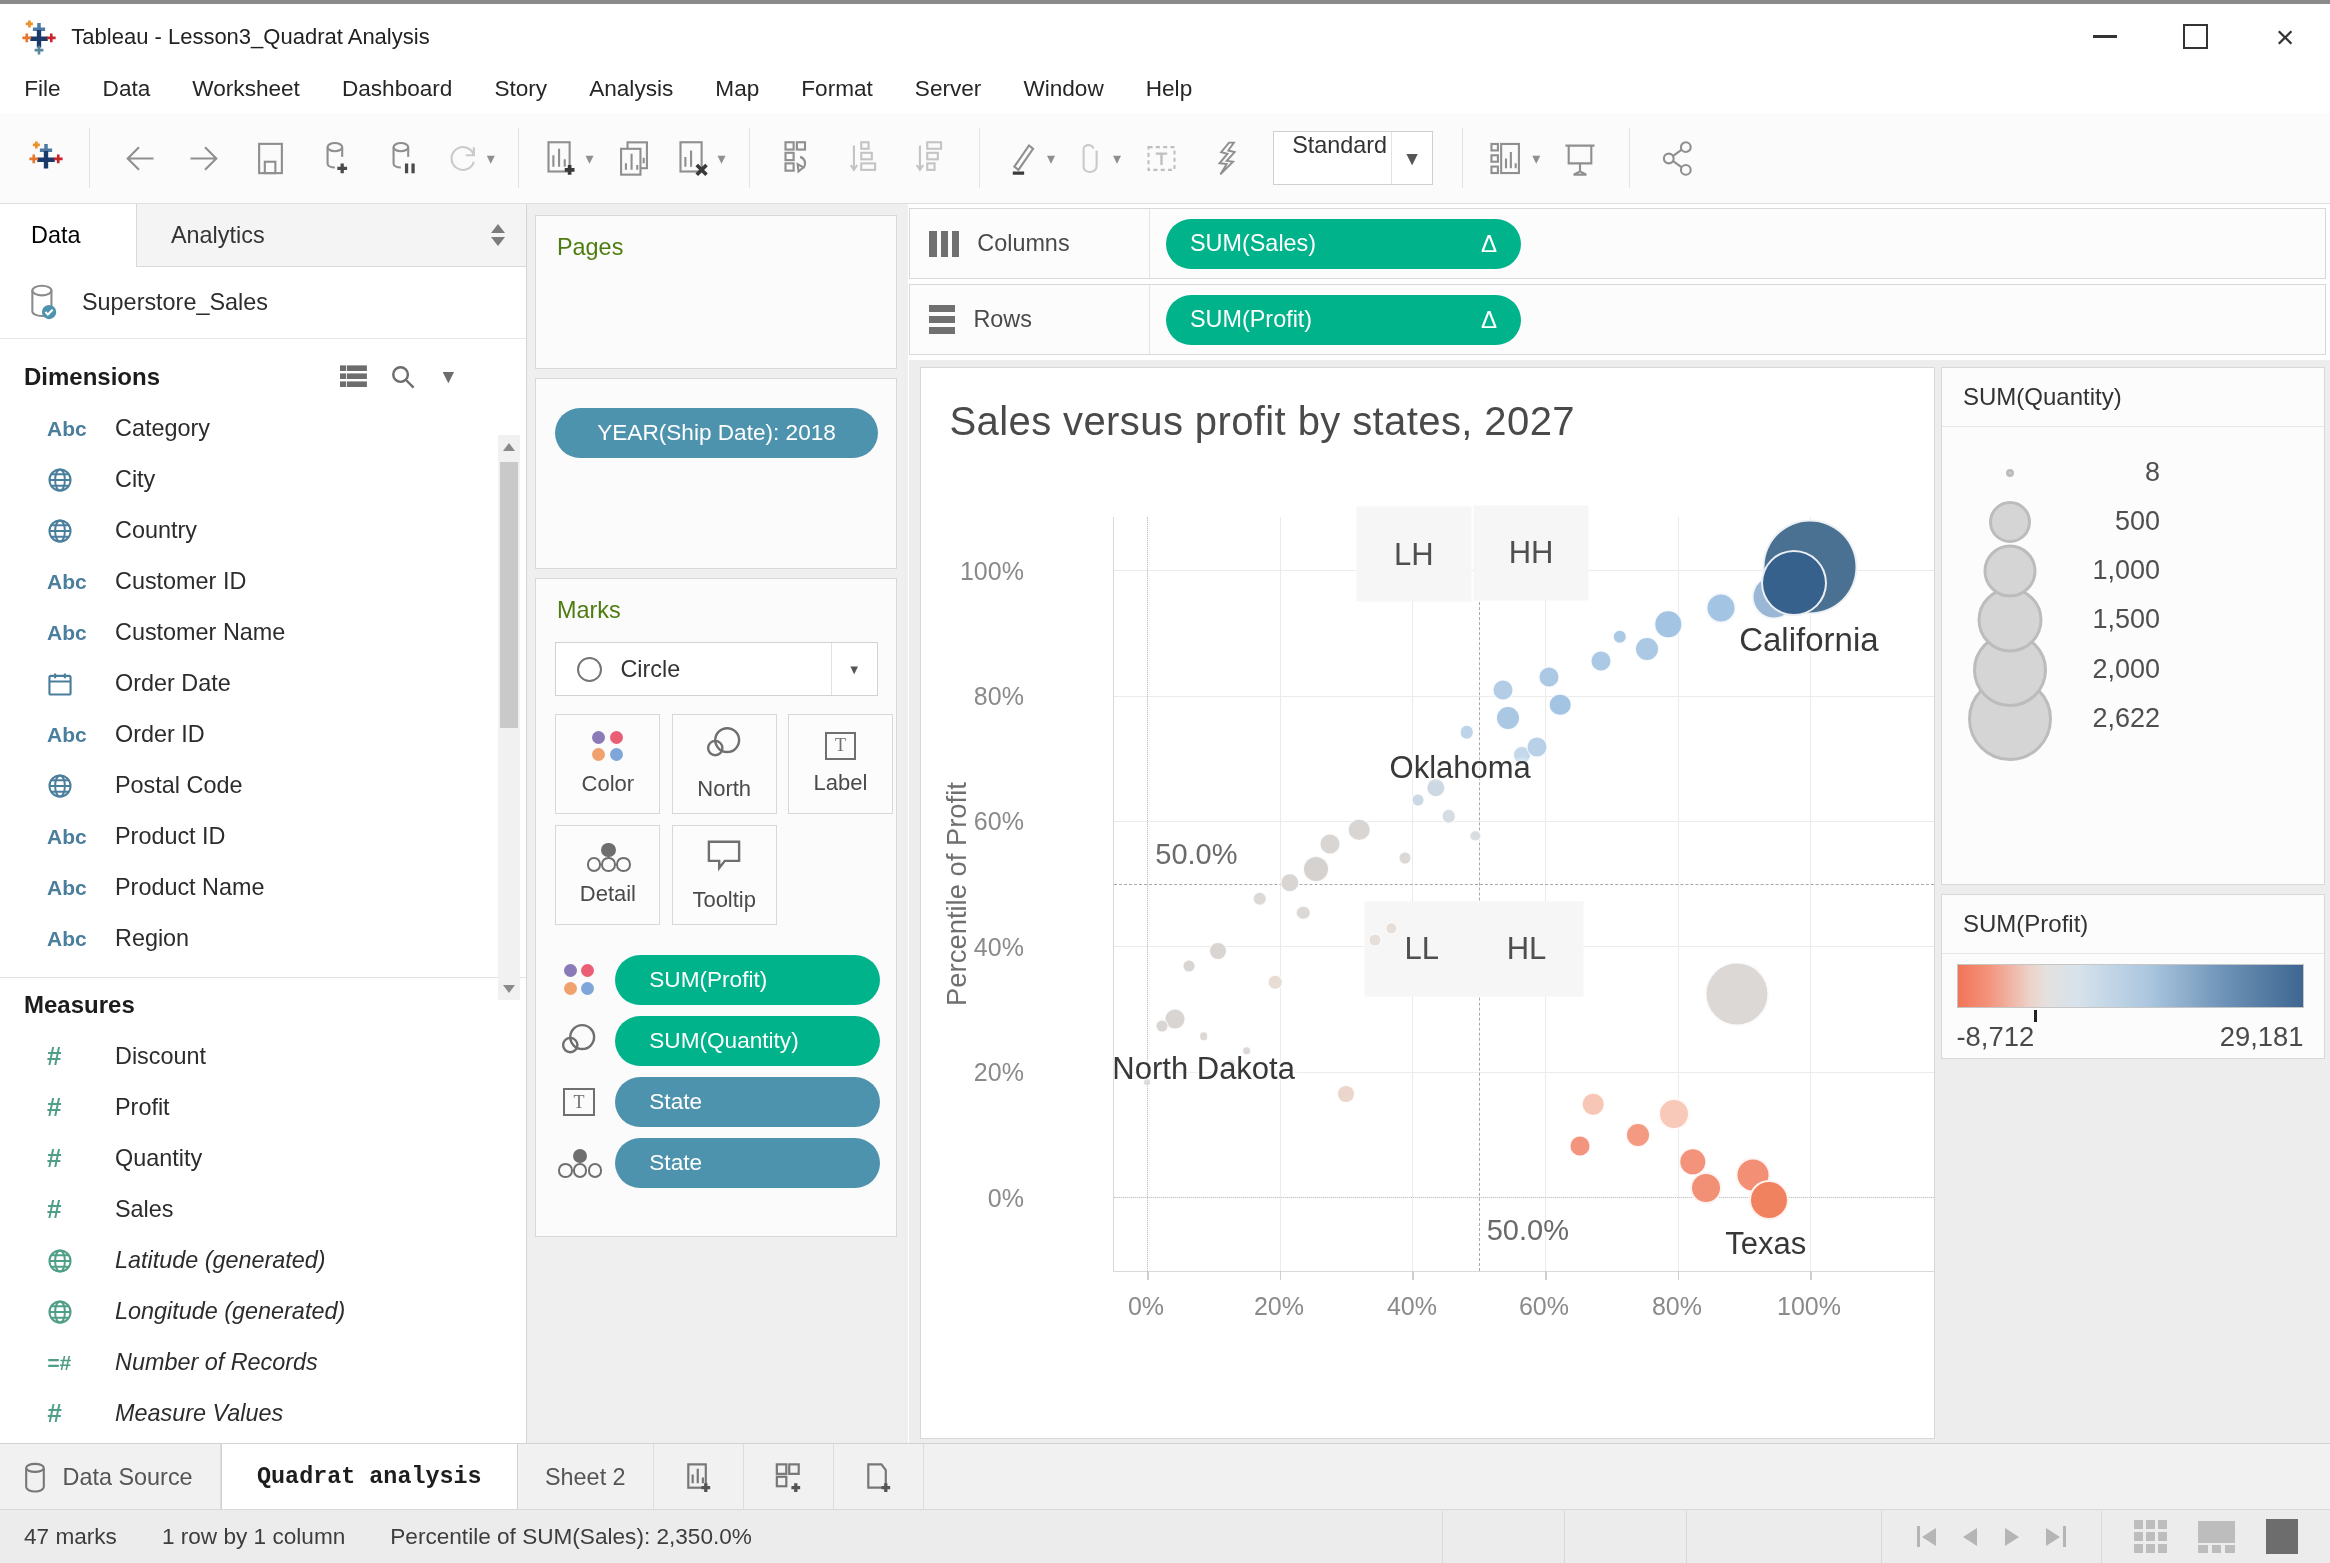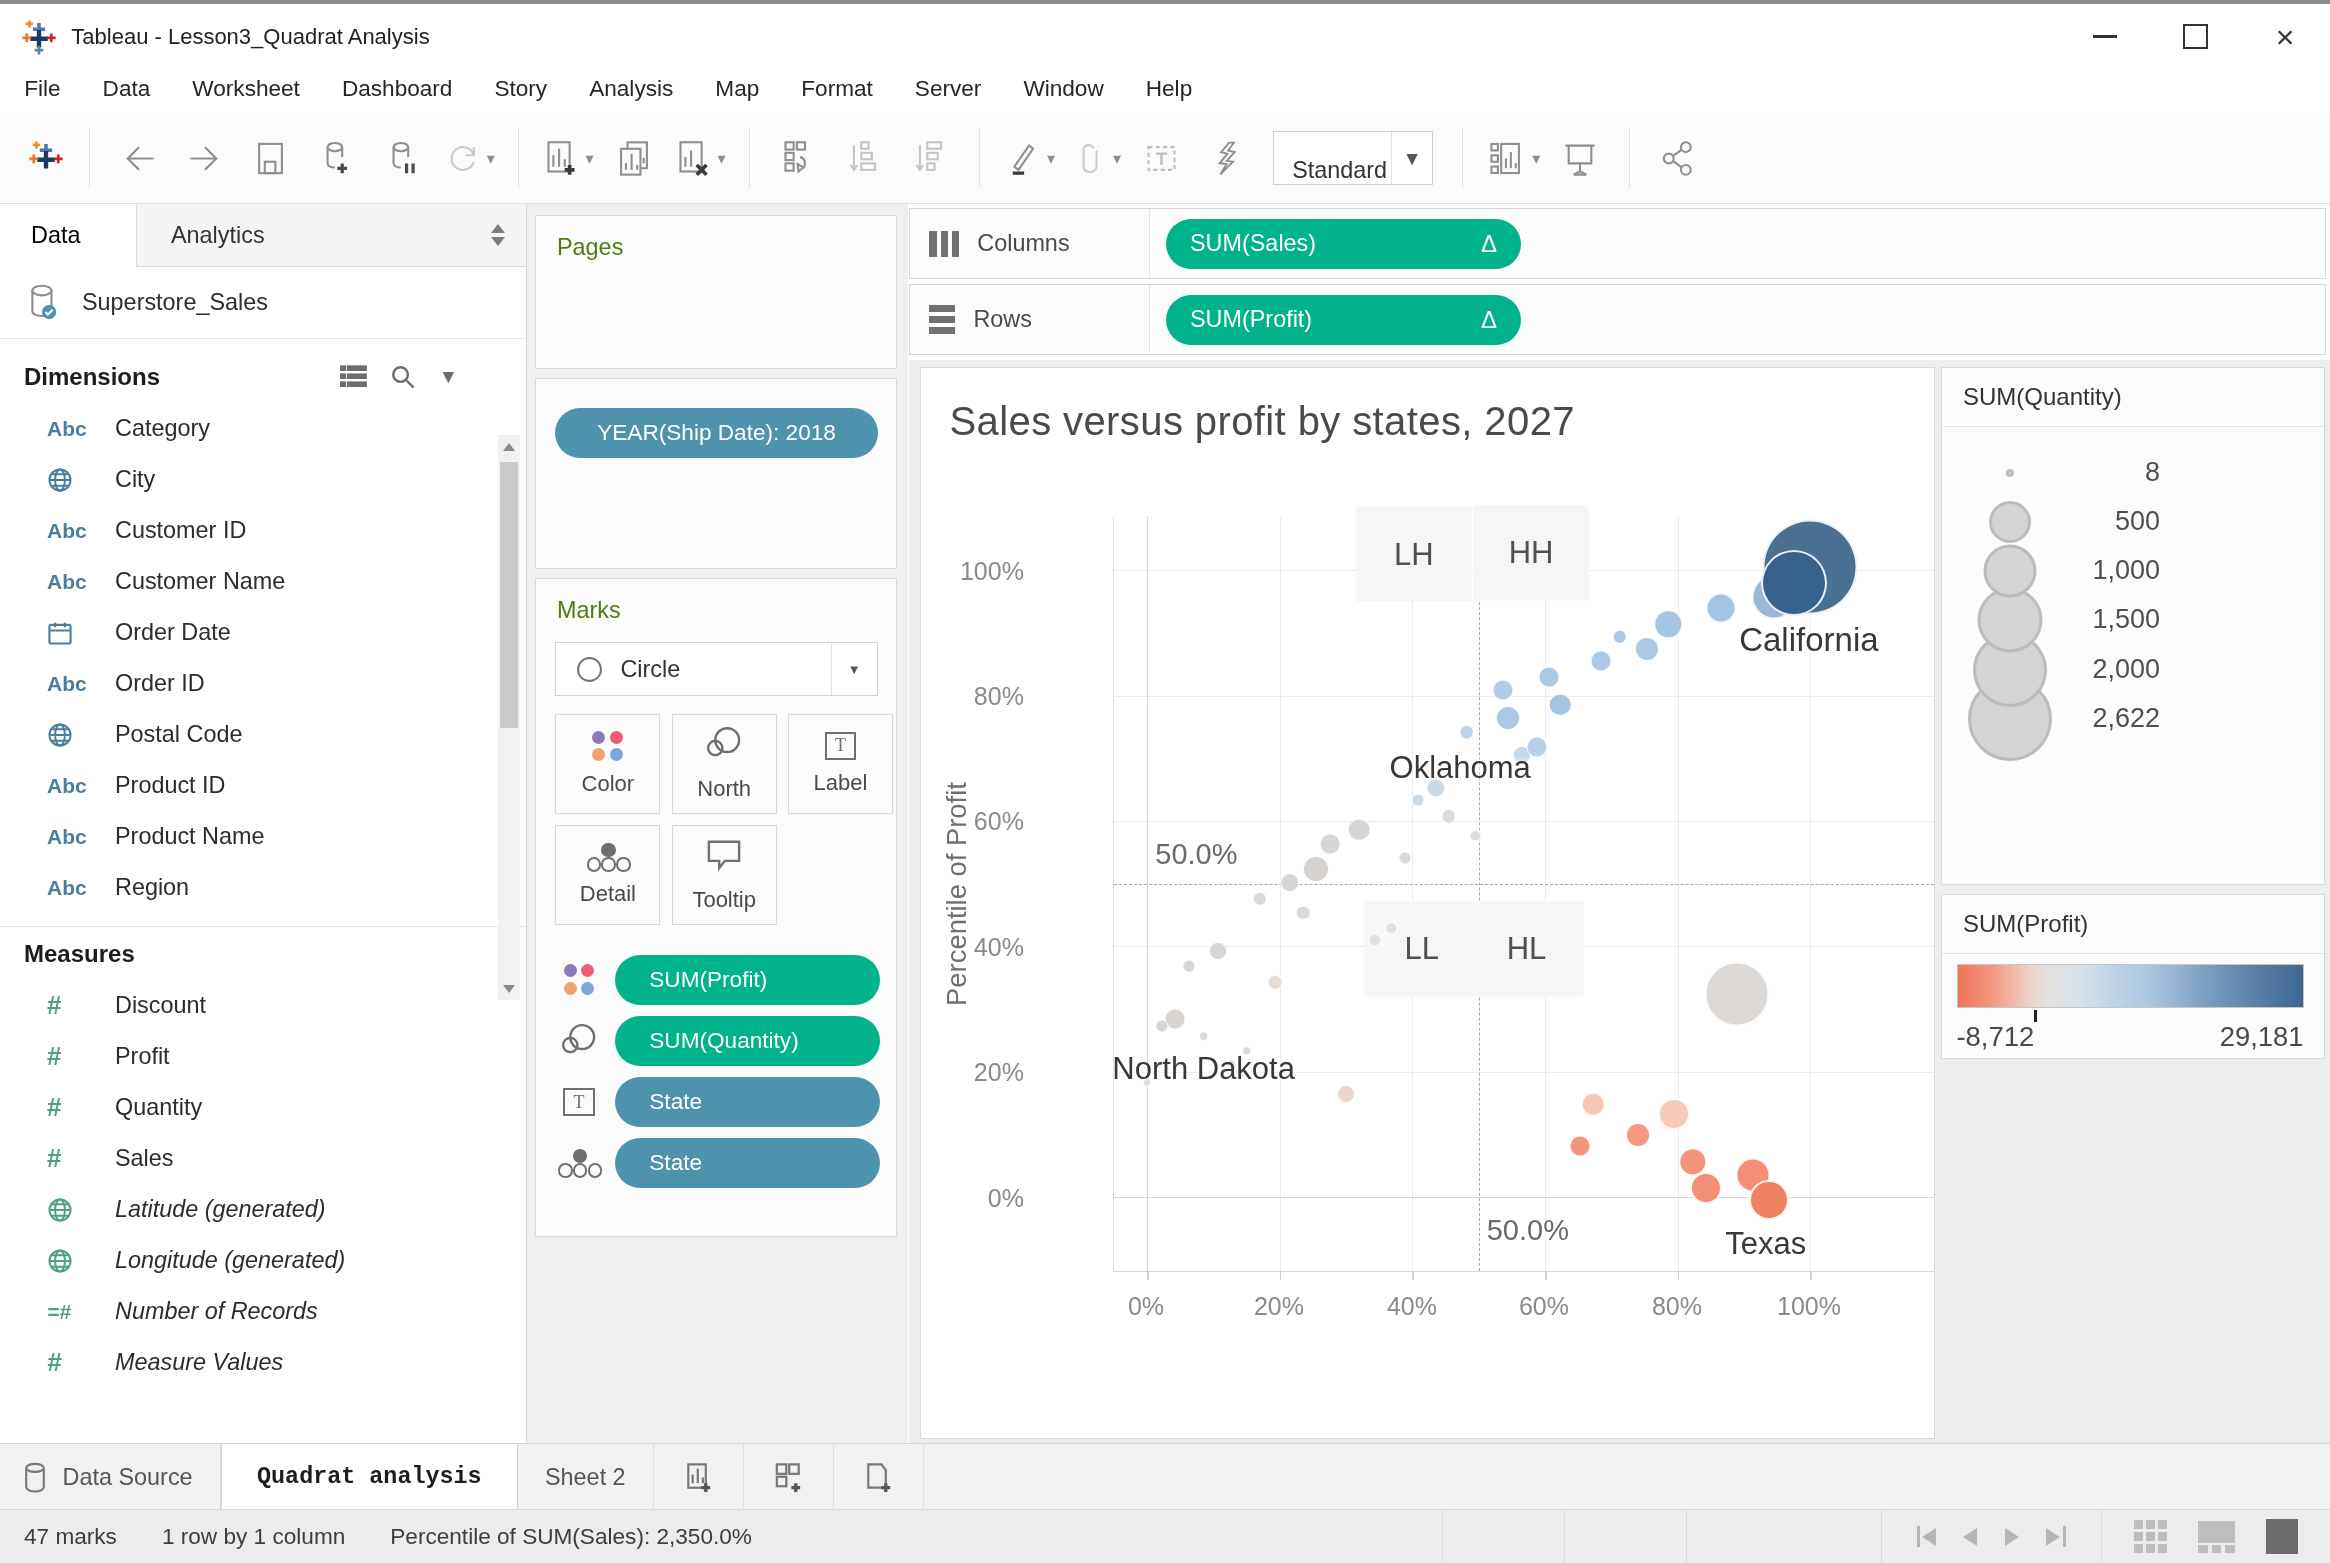--- a/index.html
+++ b/index.html
@@ -16,21 +16,21 @@
   .logo{width:42px;height:42px;margin-left:18px;}
   
   .menubar{position:absolute;top:65px;left:0;right:0;height:48px;display:flex;align-items:center;padding-left:3.2px;background:#fff;}
   .menu-item{padding:0 21px;font-size:22.6px;color:#262626;}
   
   .toolbar{position:absolute;top:113px;left:0;right:0;height:90px;background:#fbfbfb;border-bottom:0.8px solid #dedede;display:flex;align-items:center;}
   .tbtn{height:69px;min-width:53px;display:flex;align-items:center;justify-content:center;padding:0 6.5px;}
   .tbtn svg{stroke:#8f8f8f;fill:none;stroke-width:2.6;}
   .tsep{width:0.8px;height:60px;background:#e3e3e3;margin:0 16px;}
   .caret{font-size:16px;color:#8f8f8f;margin-left:4.8px;}
-  .fitbox{height:52px;width:158px;border:0.8px solid #cfcfcf;background:#fff;display:flex;align-items:flex-end;margin:16px 13px;}
+  .fitbox{height:52px;width:158px;border:0.8px solid #cfcfcf;background:#fff;display:flex;align-items:flex-start;margin:16px 13px;}
   .fitbox span.flabel{font-size:23.4px;color:#333;margin-left:18px;flex:1;}
   .fitbox .fcaret{width:40px;height:100%;border-left:0.8px solid #e2e2e2;display:flex;align-items:center;justify-content:center;color:#555;font-size:19.4px;}
   
   .leftpane{position:absolute;top:204px;left:0;width:526px;bottom:119px;background:#fff;border-right:0.8px solid #d4d4d4;}
   .pane-tabs{height:63px;display:flex;}
   .tab-data{width:105px;background:#fff;font-size:23.4px;color:#000;display:flex;align-items:center;padding-left:31px;}
   .tab-analytics{flex:1;background:#f4f4f4;border-left:0.8px solid #d9d9d9;border-bottom:0.8px solid #d9d9d9;color:#333;
       display:flex;align-items:center;padding-left:34px;font-size:23.4px;position:relative;}
   .sortgly{position:absolute;right:21px;display:flex;flex-direction:column;gap:4px;}
   .tri-up{width:0;height:0;border-left:7.3px solid transparent;border-right:7.3px solid transparent;border-bottom:9px solid #7c7c7c;}
@@ -403,20 +403,30 @@
           <span class="fic">
             <svg width="26" height="26" viewBox="0 0 32 32" class="globe">
               <circle cx="16" cy="16" r="13"></circle>
               <ellipse cx="16" cy="16" rx="6" ry="13"></ellipse>
               <path d="M3 16h26M5 9h22M5 23h22"></path>
             </svg>
           </span>
           <span>City</span>
         </div>
         <div class="frow">
+          <span class="fic">
+            <svg width="26" height="26" viewBox="0 0 32 32" class="globe">
+              <circle cx="16" cy="16" r="13"></circle>
+              <ellipse cx="16" cy="16" rx="6" ry="13"></ellipse>
+              <path d="M3 16h26M5 9h22M5 23h22"></path>
+            </svg>
+          </span>
+          <span>Country</span>
+        </div>
+        <div class="frow">
           <span class="fic abc">Abc</span>
           <span>Customer ID</span>
         </div>
         <div class="frow">
           <span class="fic abc">Abc</span>
           <span>Customer Name</span>
         </div>
         <div class="frow">
           <span class="fic">
             <svg width="26" height="26" viewBox="0 0 32 32">

